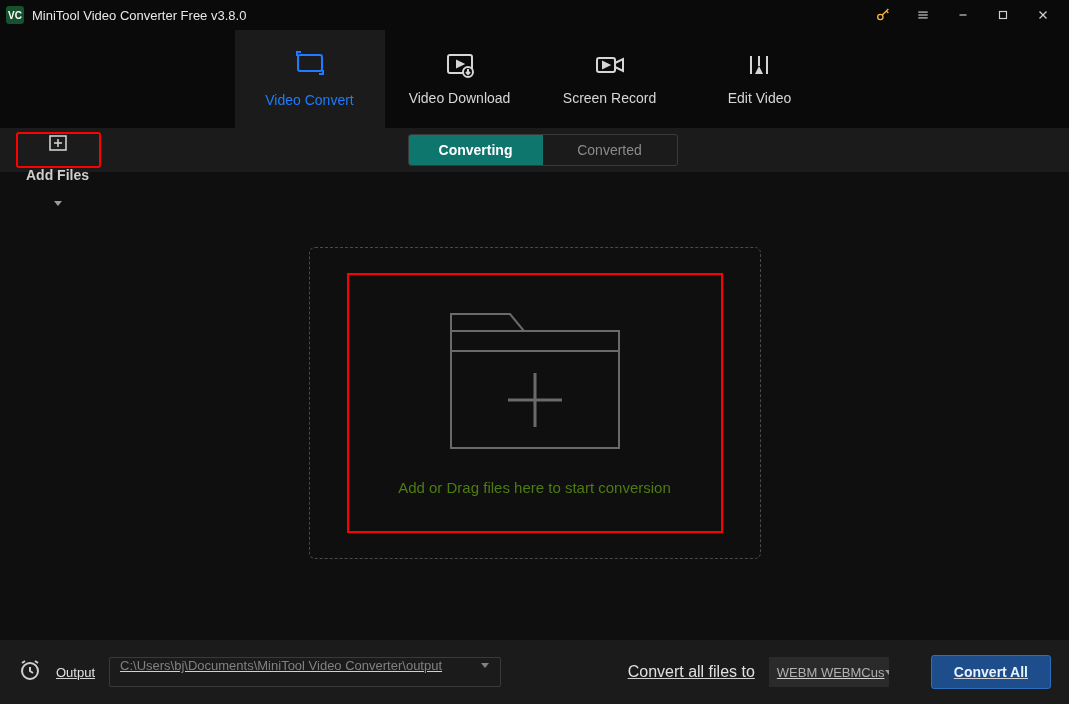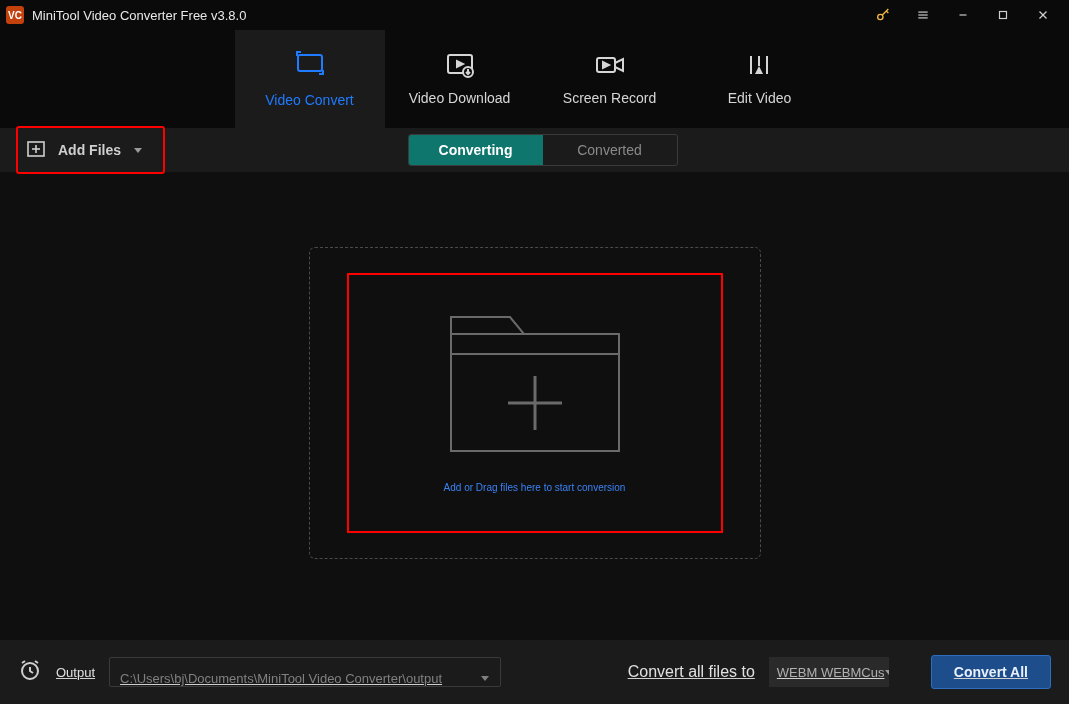--- a/index.html
+++ b/index.html
@@ -16,21 +16,21 @@
   
   .titlebar {
     height: 30px;
     background: #0a0a0a;
     display: flex;
     align-items: center;
     padding: 0 6px;
   }
   .titlebar .logo {
     width: 18px; height: 18px;
-    background: #c2410c;
+    background: #14532d;
     border-radius: 3px;
     display: flex; align-items: center; justify-content: center;
     margin-right: 8px;
     color: #fff; font-size: 10px; font-weight: 700;
   }
   .titlebar .title {
     font-size: 13px;
     color: #e8e8e8;
   }
   .titlebar .spacer { flex: 1; }
@@ -76,31 +76,32 @@
     display: flex;
     align-items: center;
     padding-left: 16px;
     position: relative;
   }
   .add-files-wrap {
     position: absolute;
     left: 16px; top: 50%; transform: translateY(-50%);
   }
   .add-files {
-    height: 48px;
+    height: 36px;
     border: 2px solid #ff0000;
     border-radius: 3px;
     display: flex;
     align-items: center;
-    padding: 0 20px 0 8px;
+    padding: 0 10px 0 8px;
     gap: 12px;
     cursor: pointer;
     color: #cfcfcf;
     font-size: 14px;
     font-weight: 600;
+    flex-direction: column;
   }
   .add-files .plusfile svg { width: 20px; height: 18px; }
   .add-files .chev svg { width: 10px; height: 10px; }
 
   .statustabs {
     margin: 0 auto;
     display: flex;
     border: 1px solid #3a3a3a;
     border-radius: 3px;
     overflow: hidden;
@@ -143,42 +144,42 @@
     border: 2px solid #ff0000;
     display: flex;
     flex-direction: column;
     align-items: center;
     justify-content: center;
     gap: 28px;
     cursor: pointer;
   }
   .dropzone-inner svg.folder { width: 174px; height: 140px; }
   .dropzone-inner .droptext {
-    font-size: 10px;
-    color: #3b82f6;
+    font-size: 15px;
+    color: #4d7c0f;
     text-align: center;
   }
 
   
   .footer {
     height: 64px;
     background: #1b1b1b;
     display: flex;
     align-items: center;
     padding: 0 18px;
     gap: 14px;
     text-decoration: underline;
   }
   .footer .clock svg { width: 24px; height: 24px; }
   .footer .outlabel { font-size: 13px; color: #e0e0e0; }
   .footer .outpath {
     width: 392px; height: 30px;
     border: 1px solid #3a3a3a;
     border-radius: 2px;
-    display: flex; align-items: flex-end;
+    display: flex; align-items: flex-start;
     padding: 0 10px;
     font-size: 13px;
     color: #808080;
     justify-content: space-between;
     cursor: pointer;
   }
   .footer .outpath .chev svg { width: 10px; height: 10px; }
   .footer .spacer { flex: 1; }
   .footer .convertlabel { font-size: 16px; color: #e0e0e0; }
   .footer .formatsel {

